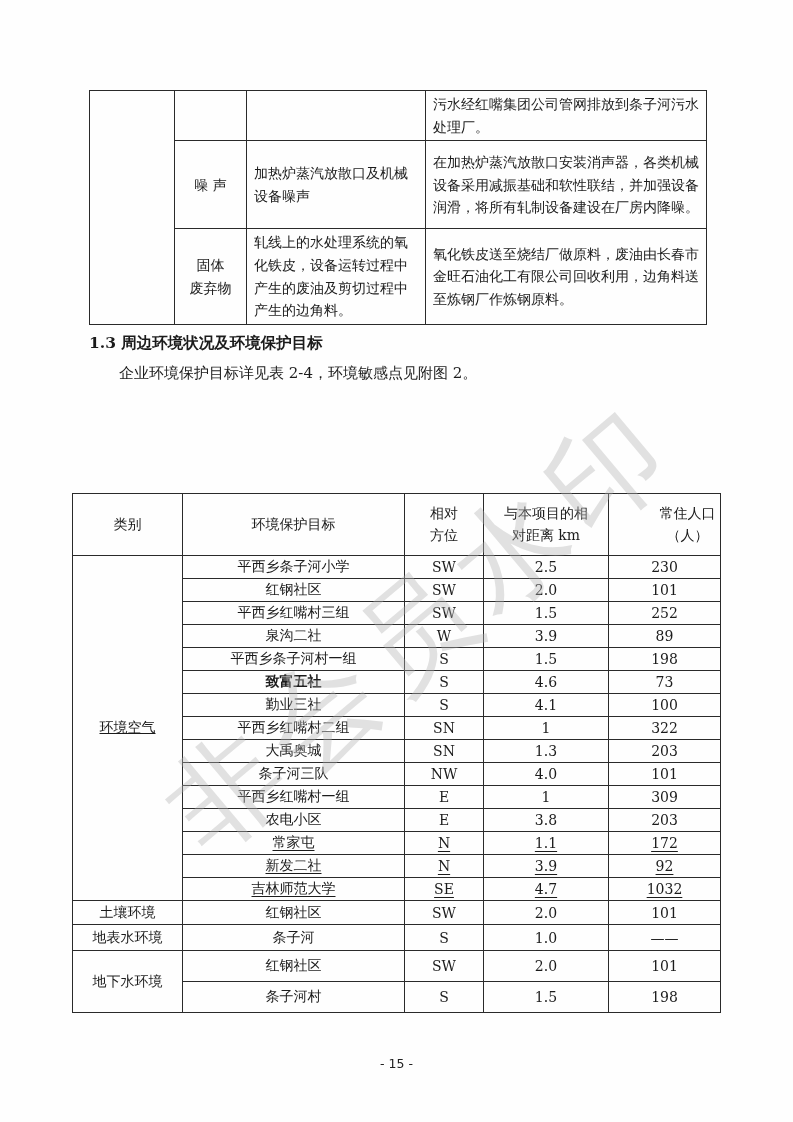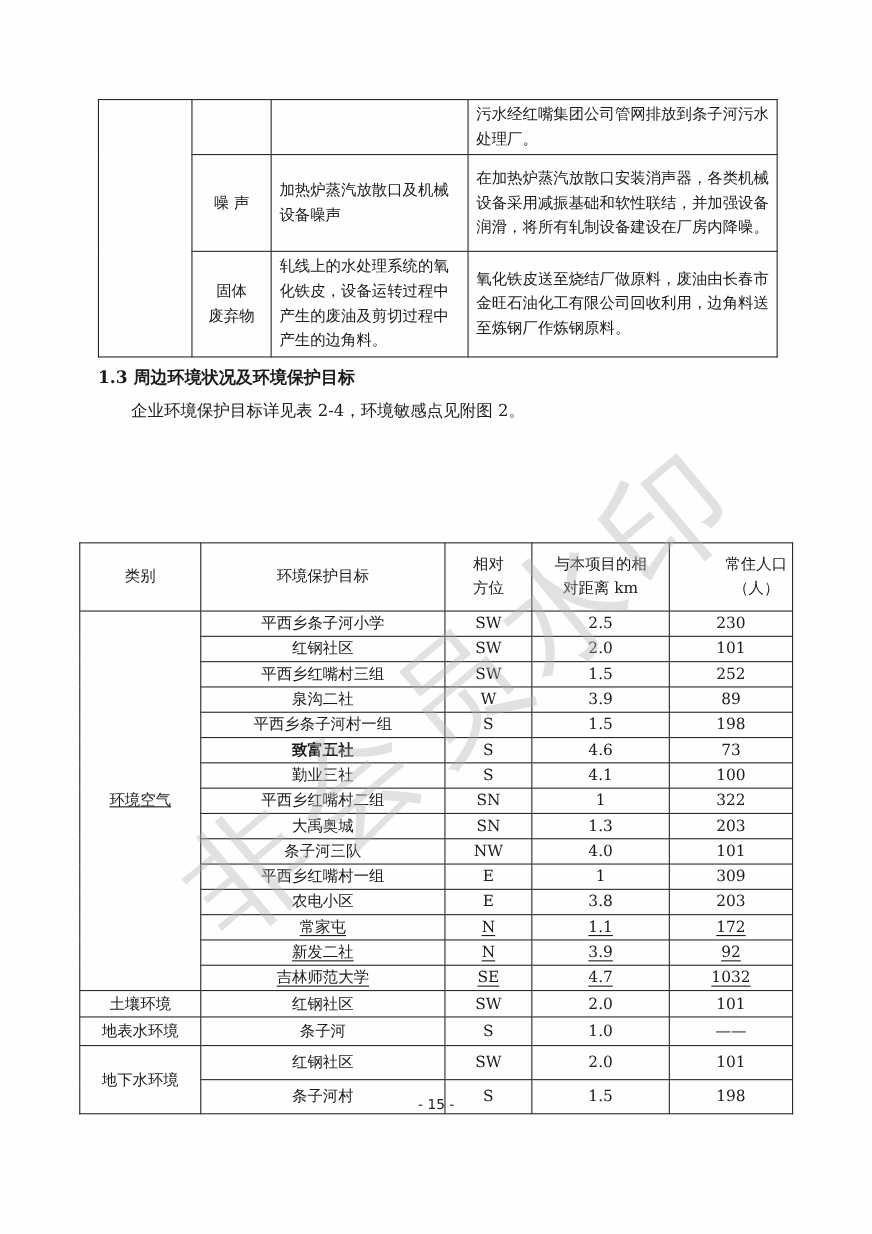--- a/index.html
+++ b/index.html
@@ -77,21 +77,21 @@
   .t24 th{white-space:pre-line;line-height:1.55;}
   .t24 tr.g-air{height:23px;}
   .t24 tr.g-soil{height:24px;}
   .t24 tr.g-surface{height:26px;}
   .t24 tr.g-ground{height:31px;}
   .t24 tr.u td:not(.cat){text-decoration:underline;text-underline-offset:3px;}
   .t24 td.cat{text-decoration:none;}
 
   
   .footer{
-    position:absolute;left:0;top:996px;width:100%;
+    position:absolute;left:0;top:1056px;width:100%;
     text-align:center;font-size:12.5px;
     font-family:"DejaVu Sans","Liberation Sans",sans-serif;
     color:#222;
   }
 </style>
 </head>
 <body>
 
 <div class="page">
 

